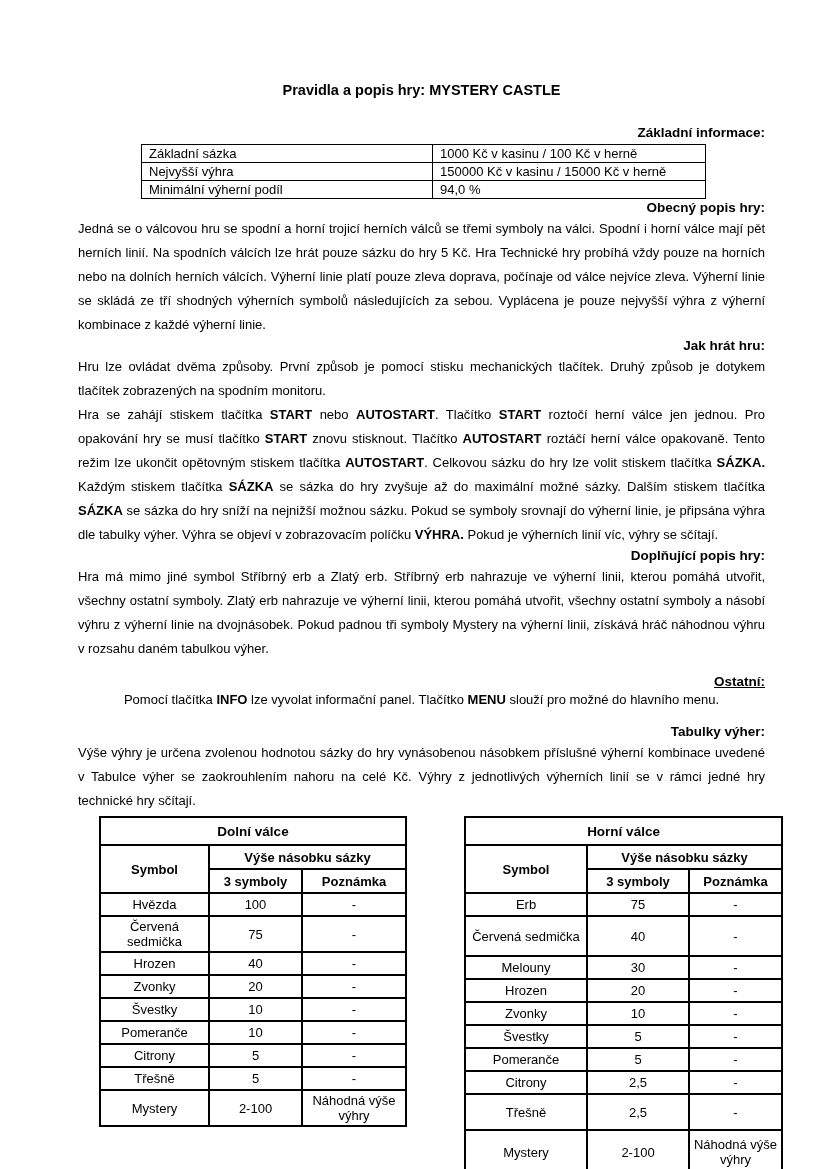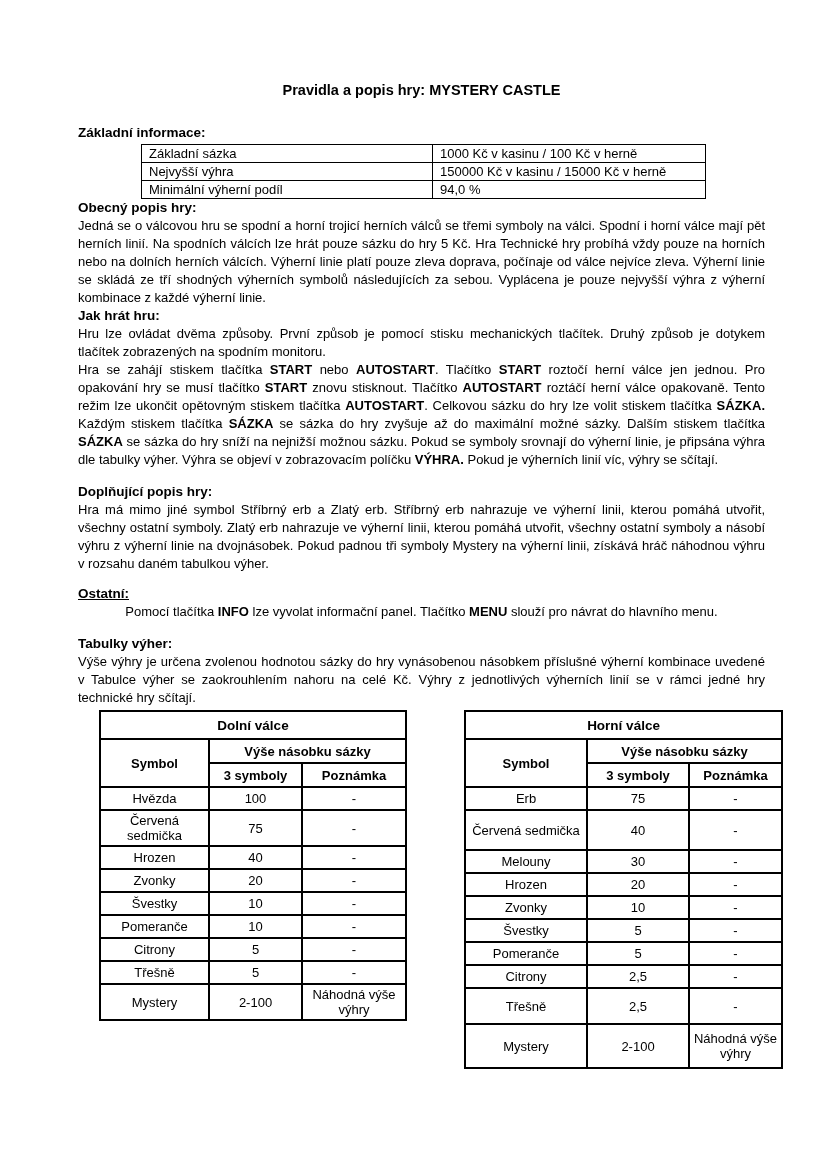--- a/index.html
+++ b/index.html
@@ -9,41 +9,41 @@
     font-family:"Liberation Sans", sans-serif;
     font-size:13px;
     overflow:hidden;
   }
   .page { padding:82px 62px 0 78px; box-sizing:border-box; }
 
   .doc-title {
     text-align:center; font-weight:bold; font-size:14.5px; line-height:16px;
   }
   .heading {
-    text-align:left; font-weight:bold; font-size:13.5px; line-height:18px;
-  }
-  .para { text-align:justify; line-height:18px; margin:0; }
+    text-align:right; font-weight:bold; font-size:13.5px; line-height:18px;
+  }
+  .para { text-align:justify; line-height:24px; margin:0; }
   .center-line { text-align:center; line-height:18px; margin:0; }
   .b { font-weight:bold; }
 
   
   table.info {
     border-collapse:collapse; width:565px;
     margin:2px 0 0 63px; table-layout:fixed;
   }
   table.info td {
     border:1.5px solid #000; height:17px; padding:0 7px;
     font-size:13px; vertical-align:middle; white-space:nowrap; overflow:hidden;
   }
   table.info td:first-child { width:276px; }
 
   
   .mt-basic   { margin-top:26px; }
   .mt-general { }
-  .mt-dopl    { margin-top:14px; }
+  .mt-dopl    { margin-top:0; }
   .mt-ostatni { margin-top:12px;text-decoration:underline; }
   .mt-tabulky { margin-top:14px; }
 
   
   .tables-wrap {
     display:flex; align-items:flex-start;
     margin-left:21px; margin-top:3px; gap:57px;
   }
   table.win { border-collapse:collapse; table-layout:fixed; }
   table.win td {
@@ -103,21 +103,21 @@
   <p class="para">Jedná se o válcovou hru se spodní a horní trojicí herních válců se třemi symboly na válci. Spodní i horní válce mají pět herních linií. Na spodních válcích lze hrát pouze sázku do hry 5 Kč. Hra Technické hry probíhá vždy pouze na horních nebo na dolních herních válcích. Výherní linie platí pouze zleva doprava, počínaje od válce nejvíce zleva. Výherní linie se skládá ze tří shodných výherních symbolů následujících za sebou. Vyplácena je pouze nejvyšší výhra z výherní kombinace z každé výherní linie.</p>
 
   <div class="heading">Jak hrát hru:</div>
   <p class="para">Hru lze ovládat dvěma způsoby. První způsob je pomocí stisku mechanických tlačítek. Druhý způsob je dotykem tlačítek zobrazených na spodním monitoru.</p>
   <p class="para"><span>Hra se zahájí stiskem tlačítka </span><span class="b">START</span><span> nebo </span><span class="b">AUTOSTART</span><span>. Tlačítko </span><span class="b">START</span><span> roztočí herní válce jen jednou. Pro opakování hry se musí tlačítko </span><span class="b">START</span><span> znovu stisknout. Tlačítko </span><span class="b">AUTOSTART</span><span> roztáčí herní válce opakovaně. Tento režim lze ukončit opětovným stiskem tlačítka </span><span class="b">AUTOSTART</span><span>. Celkovou sázku do hry lze volit stiskem tlačítka </span><span class="b">SÁZKA.</span><span> Každým stiskem tlačítka </span><span class="b">SÁZKA</span><span> se sázka do hry zvyšuje až do maximální možné sázky. Dalším stiskem tlačítka </span><span class="b">SÁZKA</span><span> se sázka do hry sníží na nejnižší možnou sázku. Pokud se symboly srovnají do výherní linie, je připsána výhra dle tabulky výher. Výhra se objeví v zobrazovacím políčku </span><span class="b">VÝHRA.</span><span> Pokud je výherních linií víc, výhry se sčítají.</span></p>
 
   <div class="heading mt-dopl">Doplňující popis hry:</div>
   <p class="para">Hra má mimo jiné symbol Stříbrný erb a Zlatý erb. Stříbrný erb nahrazuje ve výherní linii, kterou pomáhá utvořit, všechny ostatní symboly. Zlatý erb nahrazuje ve výherní linii, kterou pomáhá utvořit, všechny ostatní symboly a násobí výhru z výherní linie na dvojnásobek. Pokud padnou tři symboly Mystery na výherní linii, získává hráč náhodnou výhru v rozsahu daném tabulkou výher.</p>
 
   <div class="heading mt-ostatni">Ostatní:</div>
-  <p class="center-line"><span>Pomocí tlačítka </span><span class="b">INFO</span><span> lze vyvolat informační panel. Tlačítko </span><span class="b">MENU</span><span> slouží pro návrat do hlavního menu.</span></p>
+  <p class="center-line"><span>Pomocí tlačítka </span><span class="b">INFO</span><span> lze vyvolat informační panel. Tlačítko </span><span class="b">MENU</span><span> slouží pro možné do hlavního menu.</span></p>
 
   <div class="heading mt-tabulky">Tabulky výher:</div>
   <p class="para">Výše výhry je určena zvolenou hodnotou sázky do hry vynásobenou násobkem příslušné výherní kombinace uvedené v Tabulce výher se zaokrouhlením nahoru na celé Kč. Výhry z jednotlivých výherních linií se v rámci jedné hry technické hry sčítají.</p>
 
   <div class="tables-wrap">
 
     <table class="win lower">
       <colgroup>
           <col class="c1">
           <col class="c2">

